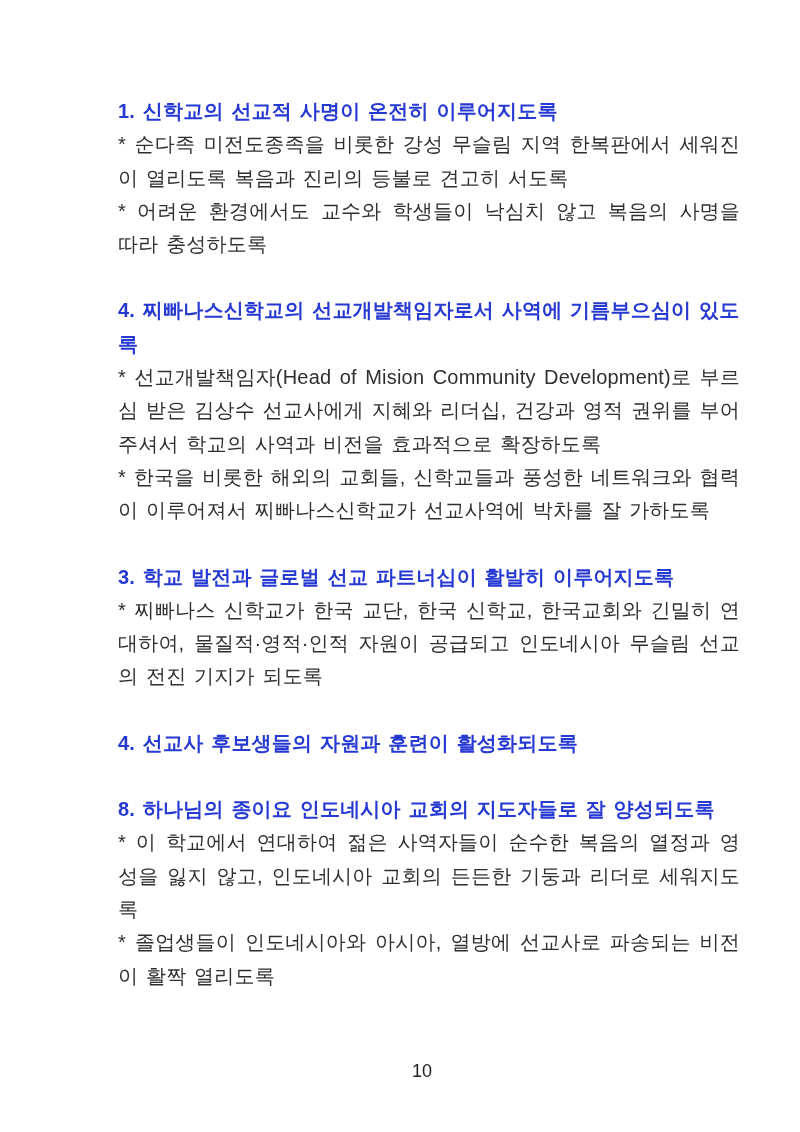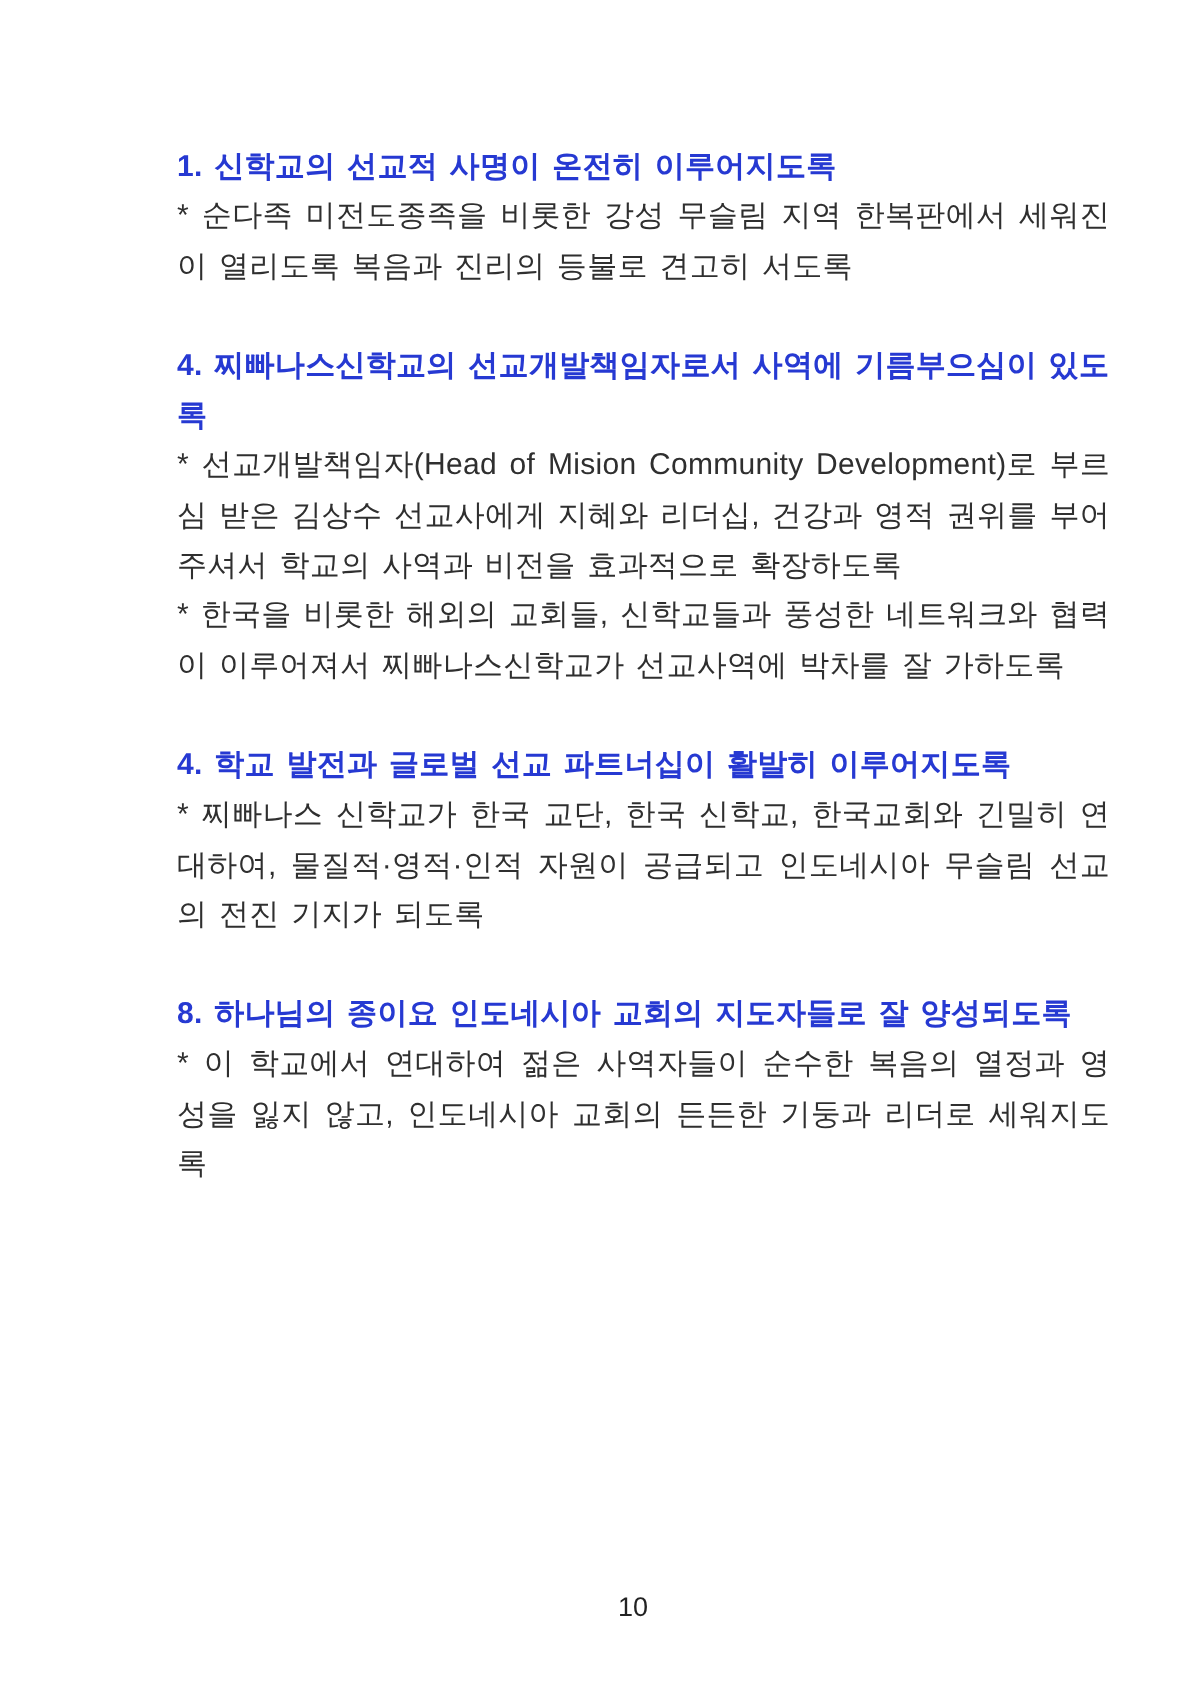--- a/index.html
+++ b/index.html
@@ -61,33 +61,36 @@
   }
 </style>
 </head>
 <body>
 
 <div class="page">
   <main class="content">
       <section class="prayer-section">
         <h2 class="section-heading">1. 신학교의 선교적 사명이 온전히 이루어지도록</h2>
         <p class="section-paragraph">* 순다족 미전도종족을 비롯한 강성 무슬림 지역 한복판에서 세워진 이 열리도록 복음과 진리의 등불로 견고히 서도록</p>
+        <p class="section-paragraph">* 어려운 환경에서도 교수와 학생들이 낙심치 않고 복음의 사명을 따라 충성하도록</p>
       </section>
       <section class="prayer-section">
         <h2 class="section-heading">4. 찌빠나스신학교의 선교개발책임자로서 사역에 기름부으심이 있도록</h2>
         <p class="section-paragraph">* 선교개발책임자(Head of Mision Community Development)로 부르심 받은 김상수 선교사에게 지혜와 리더십, 건강과 영적 권위를 부어주셔서 학교의 사역과 비전을 효과적으로 확장하도록</p>
         <p class="section-paragraph">* 한국을 비롯한 해외의 교회들, 신학교들과 풍성한 네트워크와 협력이 이루어져서 찌빠나스신학교가 선교사역에 박차를 잘 가하도록</p>
       </section>
       <section class="prayer-section">
-        <h2 class="section-heading">4. 학교 발전과 글로벌 선교 파트너십이 활발히 이루어지도록</h2>
+        <h2 class="section-heading">3. 학교 발전과 글로벌 선교 파트너십이 활발히 이루어지도록</h2>
         <p class="section-paragraph">* 찌빠나스 신학교가 한국 교단, 한국 신학교, 한국교회와 긴밀히 연대하여, 물질적·영적·인적 자원이 공급되고 인도네시아 무슬림 선교의 전진 기지가 되도록</p>
       </section>
       <section class="prayer-section">
+        <h2 class="section-heading">4. 선교사 후보생들의 자원과 훈련이 활성화되도록</h2>
       </section>
       <section class="prayer-section">
         <h2 class="section-heading">8. 하나님의 종이요 인도네시아 교회의 지도자들로 잘 양성되도록</h2>
         <p class="section-paragraph">* 이 학교에서 연대하여 젊은 사역자들이 순수한 복음의 열정과 영성을 잃지 않고, 인도네시아 교회의 든든한 기둥과 리더로 세워지도록</p>
+        <p class="section-paragraph">* 졸업생들이 인도네시아와 아시아, 열방에 선교사로 파송되는 비전이 활짝 열리도록</p>
       </section>
     </main>
   <footer class="page-footer">
     <span>10</span>
   </footer>
 </div>
 
 </body></html>

